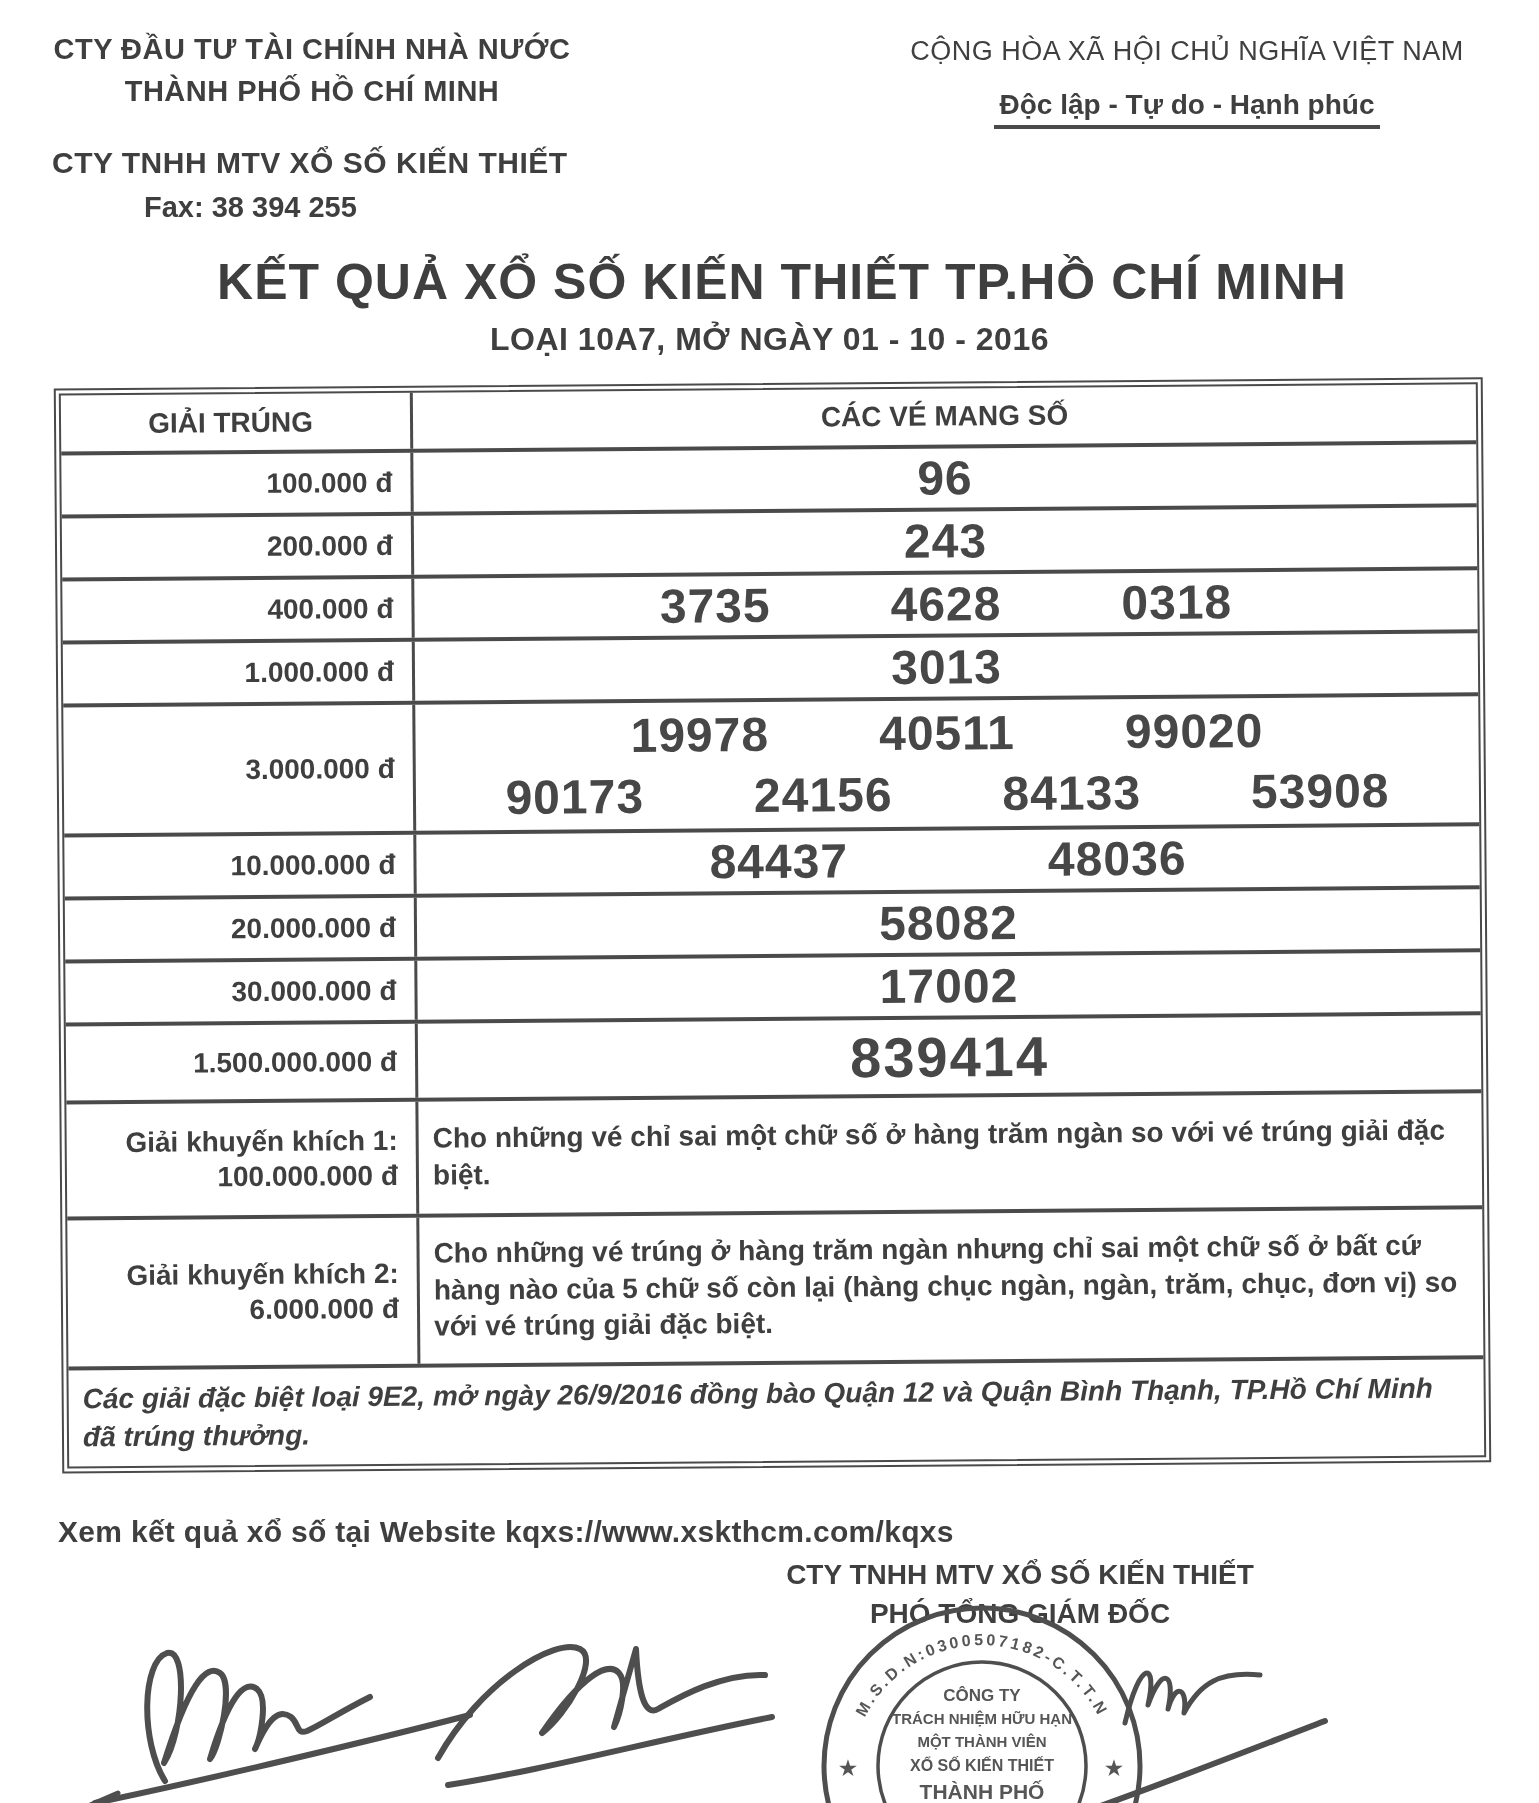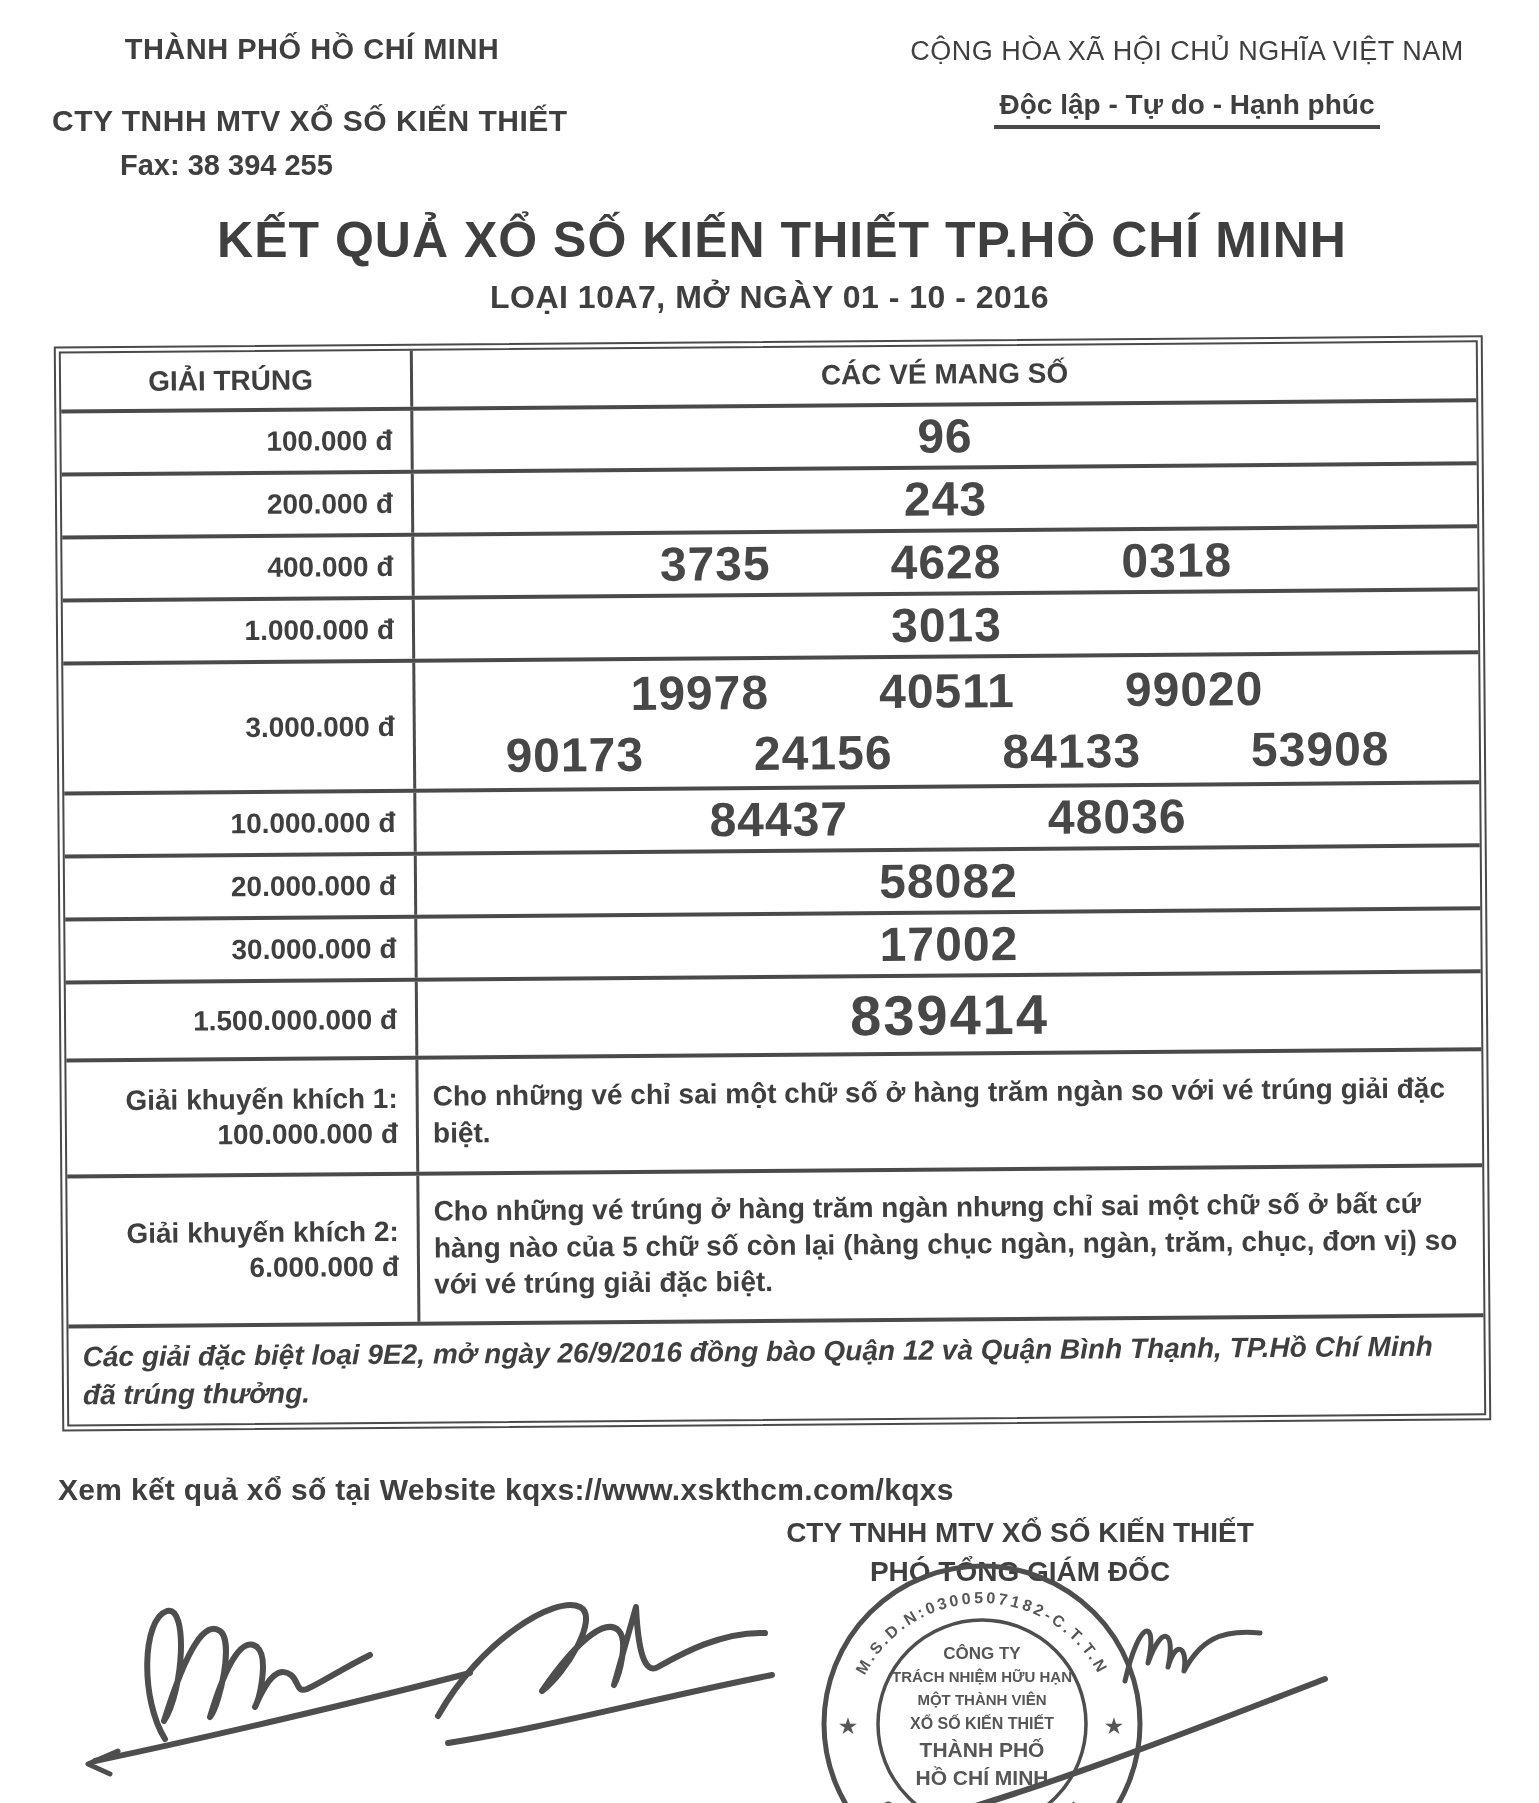--- a/index.html
+++ b/index.html
@@ -11,21 +11,21 @@
     position:relative;
     overflow:hidden;
     -webkit-font-smoothing:antialiased;
   }
 
   
   .letterhead{display:flex;justify-content:space-between;padding:28px 52px 0 52px;}
   .lh-left{width:520px;}
   .lh-org{font-weight:bold;font-size:29px;text-align:center;line-height:1.45;letter-spacing:.5px;}
   .lh-company{font-weight:bold;font-size:30px;margin-top:34px;letter-spacing:.5px;}
-  .lh-contact{font-weight:bold;font-size:29px;margin-left:68px;margin-top:8px;line-height:1.35;}
+  .lh-contact{font-weight:bold;font-size:29px;margin-left:92px;margin-top:8px;line-height:1.35;}
   .lh-right{width:600px;text-align:center;padding-top:8px;}
   .lh-country{font-weight:normal;font-size:27px;letter-spacing:.5px;}
   .lh-motto{font-weight:bold;font-size:28px;margin-top:22px;display:inline-block;
             padding:0 6px 4px 6px;border-bottom:4px solid #4a4a4a;}
 
   
   .doc-title{font-weight:bold;font-size:50px;text-align:center;margin-top:26px;letter-spacing:1px;margin-left:25px;}
   .doc-subtitle{font-weight:bold;font-size:32px;text-align:center;margin-top:10px;letter-spacing:.5px;}
 
   
@@ -87,20 +87,21 @@
   .stamp-svg{position:absolute;left:815px;top:46px;}
   svg .stroke{fill:none;stroke:#4e4e4e;stroke-linecap:round;stroke-linejoin:round;}
   .stamp-text{fill:#565656;font-family:"Liberation Sans",sans-serif;font-weight:bold;}
 </style>
 </head>
 <body>
 
 <div class="letterhead">
   <div class="lh-left">
     <div class="lh-org">
+      <div>CTY ĐẦU TƯ TÀI CHÍNH NHÀ NƯỚC</div>
       <div>THÀNH PHỐ HỒ CHÍ MINH</div>
     </div>
     <div class="lh-company">CTY TNHH MTV XỔ SỐ KIẾN THIẾT</div>
     <div class="lh-contact">
       <div>Fax: 38 394 255</div>
     </div>
   </div>
   <div class="lh-right">
     <div class="lh-country">CỘNG HÒA XÃ HỘI CHỦ NGHĨA VIỆT NAM</div>
     <div class="lh-motto">Độc lập - Tự do - Hạnh phúc</div>

